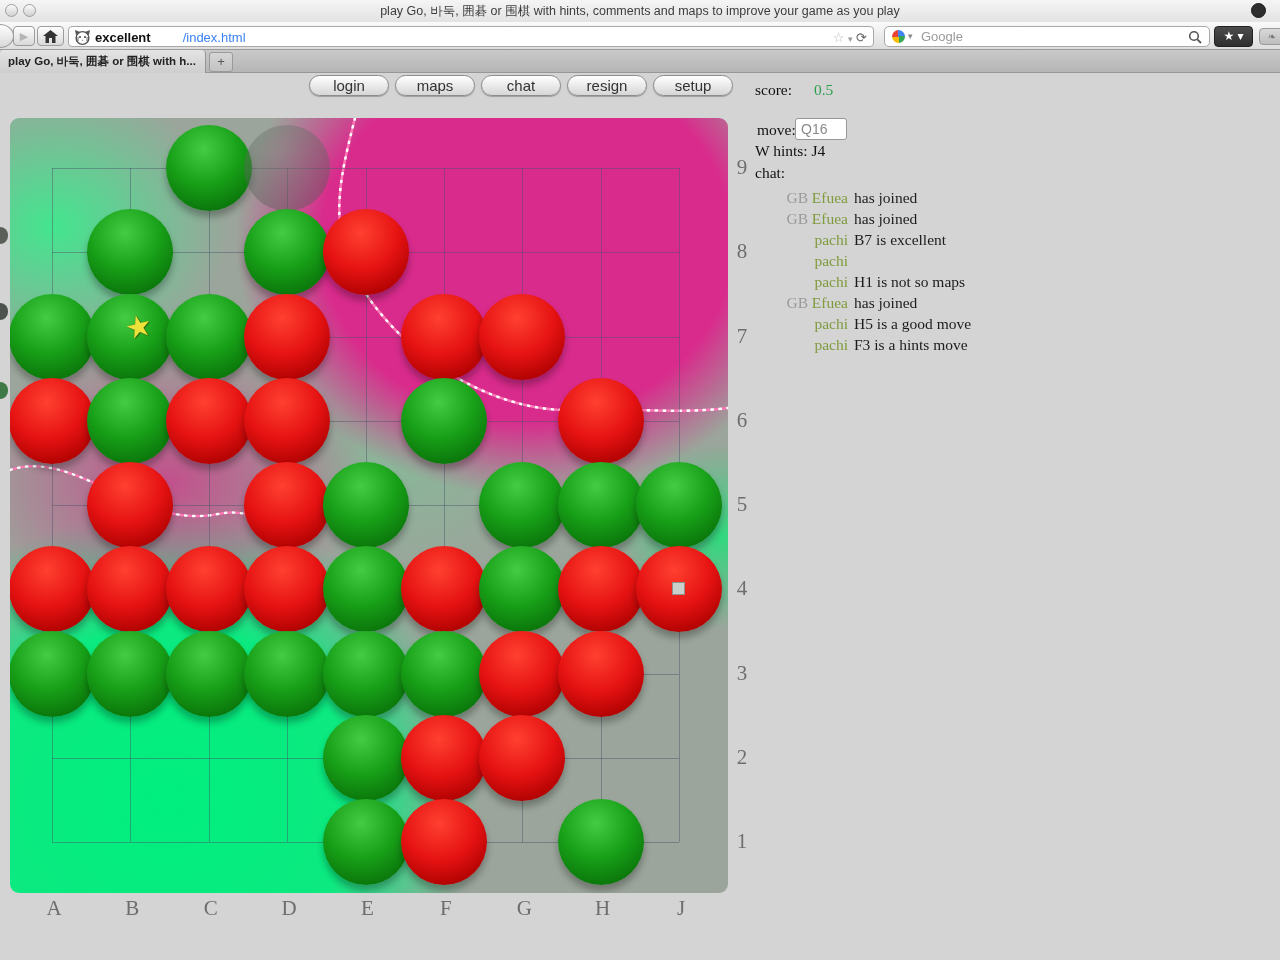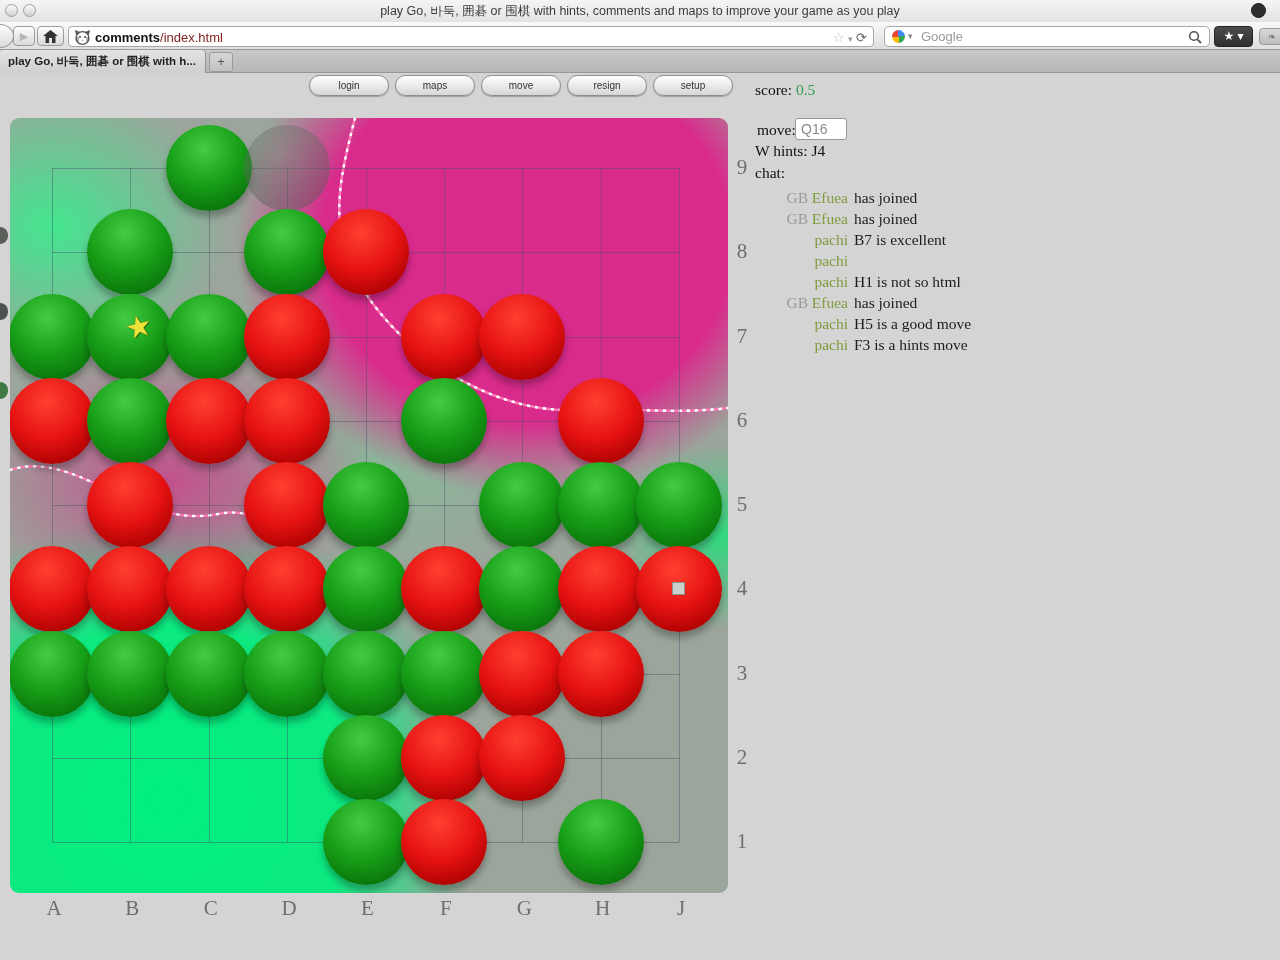--- a/index.html
+++ b/index.html
@@ -21,21 +21,21 @@
   .navbtn { position:absolute; top:4px; height:20px; border:1px solid #9c9c9c; border-radius:4px;
     background:linear-gradient(#fefefe,#d9d9d9); color:#444; text-align:center; }
   .backbtn { left:-14px; width:28px; border-radius:50%; height:24px; top:2px;}
   .fwdbtn  { left:13px; width:22px; font-size:11px; color:#b5b5b5; line-height:18px;}
   .homebtn { left:37px; width:27px; }
   .homebtn svg { margin-top:3px; }
   .urlfield { position:absolute; left:68px; top:4px; width:806px; height:21px; background:#fff;
     border:1px solid #a8a8a8; border-radius:4px; font-size:13px; line-height:19px; color:#111; }
   .urlfield .fav { position:absolute; left:5px; top:2px; }
   .urltext { position:absolute; left:26px; top:1px; }
-  .urltext .path { color:#7f1d1d; }
+  .urltext .path { color:#3b82f6;margin-left:32px; }
   .url-icons { position:absolute; right:6px; top:1px; color:#bbb; font-size:13px; }
   .url-icons .rel { color:#666; }
   .searchfield { position:absolute; left:884px; top:4px; width:326px; height:21px; background:#fff;
     border:1px solid #a8a8a8; border-radius:5px; }
   .gball { position:absolute; left:7px; top:3px; width:13px; height:13px; border-radius:50%;
     background:conic-gradient(#4285f4 0 25%, #34a853 25% 50%, #fbbc05 50% 75%, #ea4335 75% 100%); }
   .gcaret { position:absolute; left:23px; top:4px; font-size:9px; color:#888; }
   .gtext { position:absolute; left:36px; top:2px; font-size:13px; color:#9a9a9a; }
   .mag { position:absolute; right:7px; top:3px; }
   .bmbtn { position:absolute; left:1214px; top:4px; width:39px; height:21px; border-radius:4px;
@@ -51,21 +51,21 @@
     background:linear-gradient(#e4e4e4,#cecece); border-right:1px solid #949494;
     border-radius:4px 4px 0 0; font-size:11.5px; font-weight:bold; color:#222;
     line-height:23px; padding:0 8px; white-space:nowrap; overflow:hidden; }
   .newtab { position:absolute; left:209px; top:2px; width:24px; height:20px;
     background:linear-gradient(#d6d6d6,#c2c2c2); border:1px solid #9a9a9a; border-radius:3px;
     color:#555; font-size:13px; text-align:center; line-height:18px; }
 
   
   .gobtns { position:absolute; left:309px; top:75px; display:flex; gap:6px; }
   .gobtn { width:80px; height:21px; border-radius:11px; border:1px solid #8d8d8d;
-    background:linear-gradient(#ffffff,#d6d6d6); color:#333; font-size:10px;
+    background:linear-gradient(#ffffff,#d6d6d6); color:#333; font-size:15px;
     text-align:center; line-height:19px; box-shadow:0 1px 1px rgba(0,0,0,0.25); }
 
   
   #board { position:absolute; left:10px; top:118px; width:718px; height:775px; border-radius:9px;
     background:
       radial-gradient(ellipse 52% 42% at 72% 16%, #d92b8c 0%, #d92b8c 55%, rgba(217,43,140,0) 78%),
       radial-gradient(ellipse 40% 26% at 22% 47%, rgba(209,48,134,0.72) 0%, rgba(209,48,134,0) 70%),
       radial-gradient(ellipse 34% 26% at 6% 14%, rgba(62,233,142,0.95) 0%, rgba(62,233,142,0) 72%),
       radial-gradient(ellipse 58% 50% at 22% 88%, #00ef7e 0%, rgba(0,239,126,0.92) 45%, rgba(0,239,126,0) 75%),
       radial-gradient(ellipse 20% 16% at 99% 54%, rgba(30,225,120,0.85) 0%, rgba(30,225,120,0) 75%),
@@ -79,21 +79,21 @@
   .stone.ghost { background:radial-gradient(circle at 44% 30%, rgba(120,130,120,0.45), rgba(70,80,72,0.40));
     box-shadow:none; }
   .starhint { position:absolute; font-size:30px; color:#ece23a; transform:rotate(-14deg);
     text-shadow:0 0 1px #5c6a00, 1px 1px 1px rgba(40,60,0,0.6); }
   .lastmove { position:absolute; width:13px; height:13px; background:#ccd0cc; border:1.5px solid #8e928e; }
   .coord { position:absolute; font-family:"Liberation Serif", serif; font-size:21px; color:#6e6e6e; }
   .bump { position:absolute; left:0; width:8px; height:17px; border-radius:0 9px 9px 0; }
 
   
   .panel-label, .chatline { font-family:"Liberation Serif", serif; font-size:15.5px; color:#111; }
-  .score-val { color:#2d9e50; }
+  .score-val { color:#2d9e50;margin-left:18px; }
   .tinput { position:absolute; background:#fff; border:1px solid #979797; border-radius:3px;
     font-size:14px; color:#8a8a8a; padding:2px 5px; font-family:"Liberation Sans", sans-serif; }
   #chatlog { position:absolute; left:755px; top:187px; width:520px; }
   .chatline { display:flex; line-height:21px; }
   .cl-name { width:65px; text-align:right; flex:none;margin-left:28px; }
   .cl-prefix { color:#9a9a9a; }
   .cl-nick { color:#7f9b3d; }
   .cl-text { margin-left:6px; color:#1c1c1c; }
 </style>
 </head>
@@ -120,21 +120,21 @@
       <span class="fav">
         <svg width="17" height="17" viewBox="0 0 17 17">
           <path d="M2 6 L1 1 L6 3 Z M15 6 L16 1 L11 3 Z" fill="#555"></path>
           <circle cx="8.5" cy="9" r="6.4" fill="#fff" stroke="#555" stroke-width="1.4"></circle>
           <circle cx="6" cy="8" r="1" fill="#444"></circle>
             <circle cx="11" cy="8" r="1" fill="#444"></circle>
           <path d="M8.5 10.5 L7.6 11.6 H9.4 Z" fill="#444"></path>
           <path d="M2 9 H5 M2 11 H5 M12 9 H15 M12 11 H15" stroke="#555" stroke-width="0.9"></path>
         </svg>
       </span>
-      <span class="urltext"><b>comments</b><span class="path">/index.html</span></span>
+      <span class="urltext"><b>excellent</b><span class="path">/index.html</span></span>
       <span class="url-icons">
         <span>☆</span>
         <span style="font-size:9px;color:#999">▾</span>
         <span class="rel">⟳</span>
       </span>
     </div>
     <div class="searchfield">
       <span class="gball"></span>
       <span class="gcaret">▾</span>
       <span class="gtext">Google</span>
@@ -154,21 +154,21 @@
     <div class="newtab">+</div>
   </div>
 
   <div class="bump" style="top:227px;background:#5a5f5a"></div>
   <div class="bump" style="top:303px;background:#4e524e"></div>
   <div class="bump" style="top:382px;background:#3f7a46"></div>
 
   <div class="gobtns" id="gobtns">
       <div class="gobtn">login</div>
       <div class="gobtn">maps</div>
-      <div class="gobtn">move</div>
+      <div class="gobtn">chat</div>
       <div class="gobtn">resign</div>
       <div class="gobtn">setup</div>
     </div>
 
   <div id="board">
     <svg id="contours" width="718" height="775" style="position:absolute;left:0;top:0">
       <path d="M345,0 C330,60 316,112 352,170 C402,248 492,295 565,292 C625,290 668,296 718,290" fill="none" stroke="#ffffff" stroke-width="2.6" stroke-dasharray="2,6" stroke-linecap="round"></path>
       <path d="M345,0 C330,60 316,112 352,170 C402,248 492,295 565,292 C625,290 668,296 718,290" fill="none" stroke="#ff77b7" stroke-width="2.6" stroke-dasharray="2,6" stroke-dashoffset="4" stroke-linecap="round"></path>
       <path d="M0,352 C66,330 128,412 208,396 C258,386 286,430 312,462" fill="none" stroke="#ffffff" stroke-width="2.4" stroke-dasharray="2,6" stroke-linecap="round"></path>
       <path d="M0,352 C66,330 128,412 208,396 C258,386 286,430 312,462" fill="none" stroke="#ff77b7" stroke-width="2.4" stroke-dasharray="2,6" stroke-dashoffset="4" stroke-linecap="round"></path>
@@ -260,21 +260,21 @@
       </div>
       <div class="chatline">
         <span class="cl-name"><span class="cl-nick">pachi</span></span>
         <span class="cl-text">B7 is excellent</span>
       </div>
       <div class="chatline">
         <span class="cl-name"><span class="cl-nick">pachi</span></span>
       </div>
       <div class="chatline">
         <span class="cl-name"><span class="cl-nick">pachi</span></span>
-        <span class="cl-text">H1 is not so html</span>
+        <span class="cl-text">H1 is not so maps</span>
       </div>
       <div class="chatline">
         <span class="cl-name"><span class="cl-prefix">GB </span><span class="cl-nick">Efuea</span></span>
         <span class="cl-text">has joined</span>
       </div>
       <div class="chatline">
         <span class="cl-name"><span class="cl-nick">pachi</span></span>
         <span class="cl-text">H5 is a good move</span>
       </div>
       <div class="chatline">

